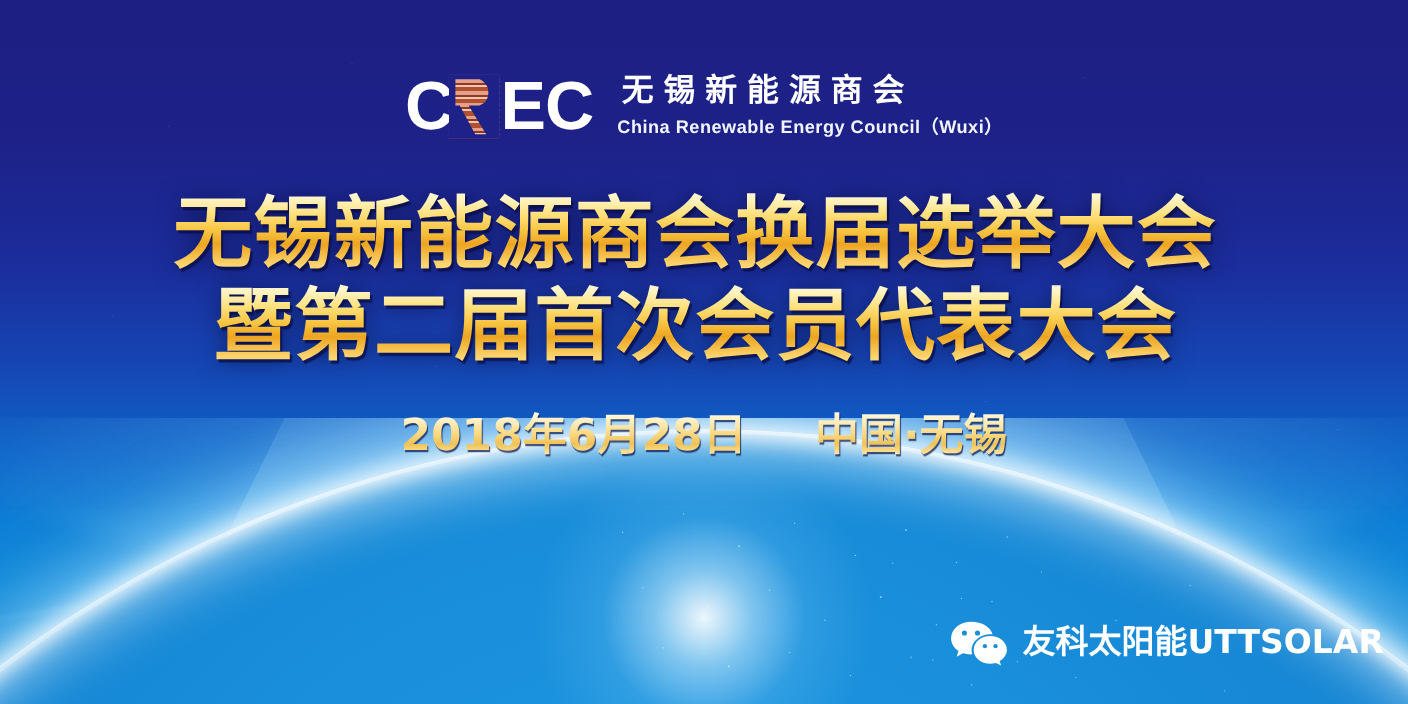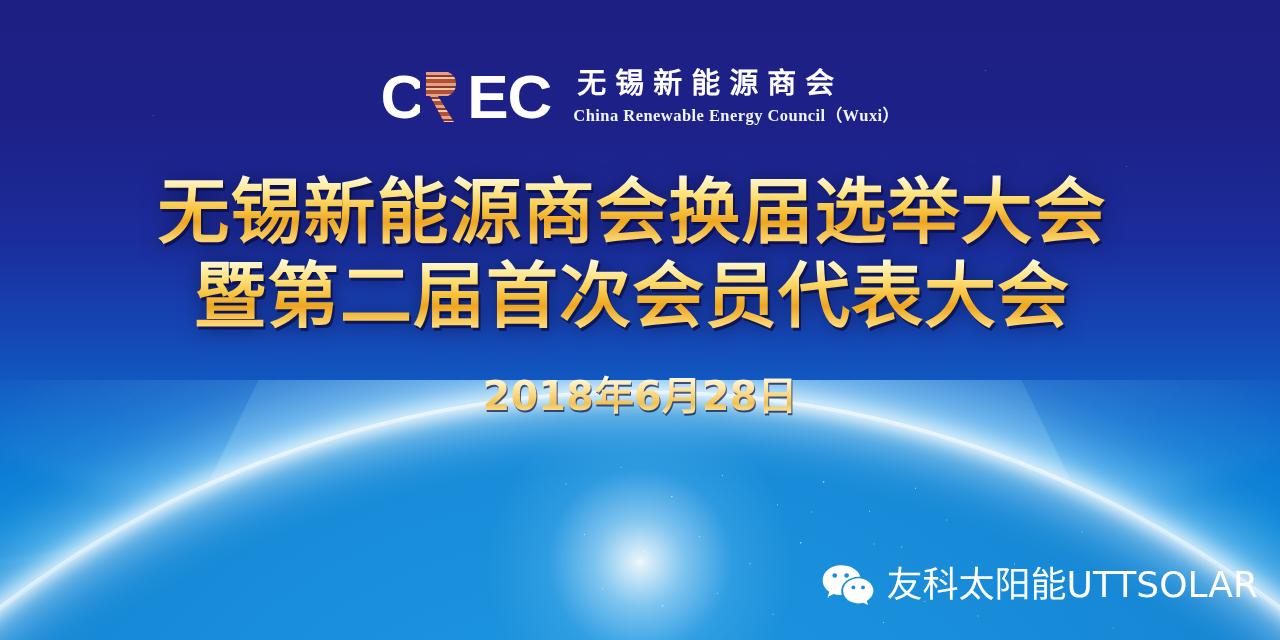--- a/index.html
+++ b/index.html
@@ -247,21 +247,21 @@
     line-height:1.05;
     text-indent:4px;
     font-family:Liberation Serif, serif;
   }
   .logo-en{
     font-size:16.5px;
     font-weight:700;
     color:#f2f5ff;
     letter-spacing:.45px;
     white-space:nowrap;
-    font-family:Liberation Serif, serif;
+    font-family:Liberation Sans, sans-serif;
   }
 
   
   .title-block{
     position:absolute;
     left:0; right:16px; top:170px;
     text-align:center;
     z-index:6;
   }
   .title-line{
@@ -322,22 +322,22 @@
     position:absolute;
     right:22px; bottom:34px;
     display:flex;
     align-items:center;
     gap:13px;
     z-index:8;
   }
   .wechat-icon{ width:52px; height:42px; display:block; }
   .wm-text{
     font-family:"DejaVu Sans","Liberation Sans",sans-serif;
-    font-size:36px;
-    font-weight:400;
+    font-size:30px;
+    font-weight:700;
     color:#ffffff;
     line-height:1;
     white-space:nowrap;
     letter-spacing:0px;
   }
 </style>
 </head>
 <body>
 
 <div id="banner">
@@ -381,20 +381,21 @@
     </div>
   </div>
 
   <div class="title-block">
     <div class="title-line">无锡新能源商会换届选举大会</div>
     <div class="title-line">暨第二届首次会员代表大会</div>
   </div>
 
   <div class="meta-row">
     <div class="meta-txt">2018年6月28日</div>
+    <div class="meta-txt">中国·无锡</div>
   </div>
 
   <div class="watermark">
     <svg class="wechat-icon" viewBox="0 0 64 52" aria-hidden="true">
       <path fill="#ffffff" d="M23.2 1.6C10.6 1.6 0.6 9.9 0.6 20.2c0 5.8 3.2 10.9 8.3 14.3l-2.1 6.3 7.3-3.7c2.6 0.8 5.3 1.2 8.2 1.2 0.7 0 1.4 0 2.1-0.1-0.5-1.5-0.8-3-0.8-4.6 0-9.9 9.5-17.9 21.3-17.9 0.8 0 1.6 0 2.4 0.1C45.1 7.5 35.3 1.6 23.2 1.6z"></path>
       <circle cx="15.6" cy="14.2" r="2.9" fill="#1a8fd6"></circle>
       <circle cx="30.3" cy="14.2" r="2.9" fill="#1a8fd6"></circle>
       <path fill="#ffffff" d="M63.4 33.2c0-8.6-8.4-15.6-18.7-15.6S26 24.6 26 33.2c0 8.6 8.4 15.6 18.7 15.6 2.2 0 4.3-0.3 6.3-0.9l5.9 3-1.6-5.1C59.9 42.7 63.4 38.3 63.4 33.2z"></path>
       <circle cx="38.6" cy="29.0" r="2.4" fill="#1a8fd6"></circle>
       <circle cx="50.6" cy="29.0" r="2.4" fill="#1a8fd6"></circle>

